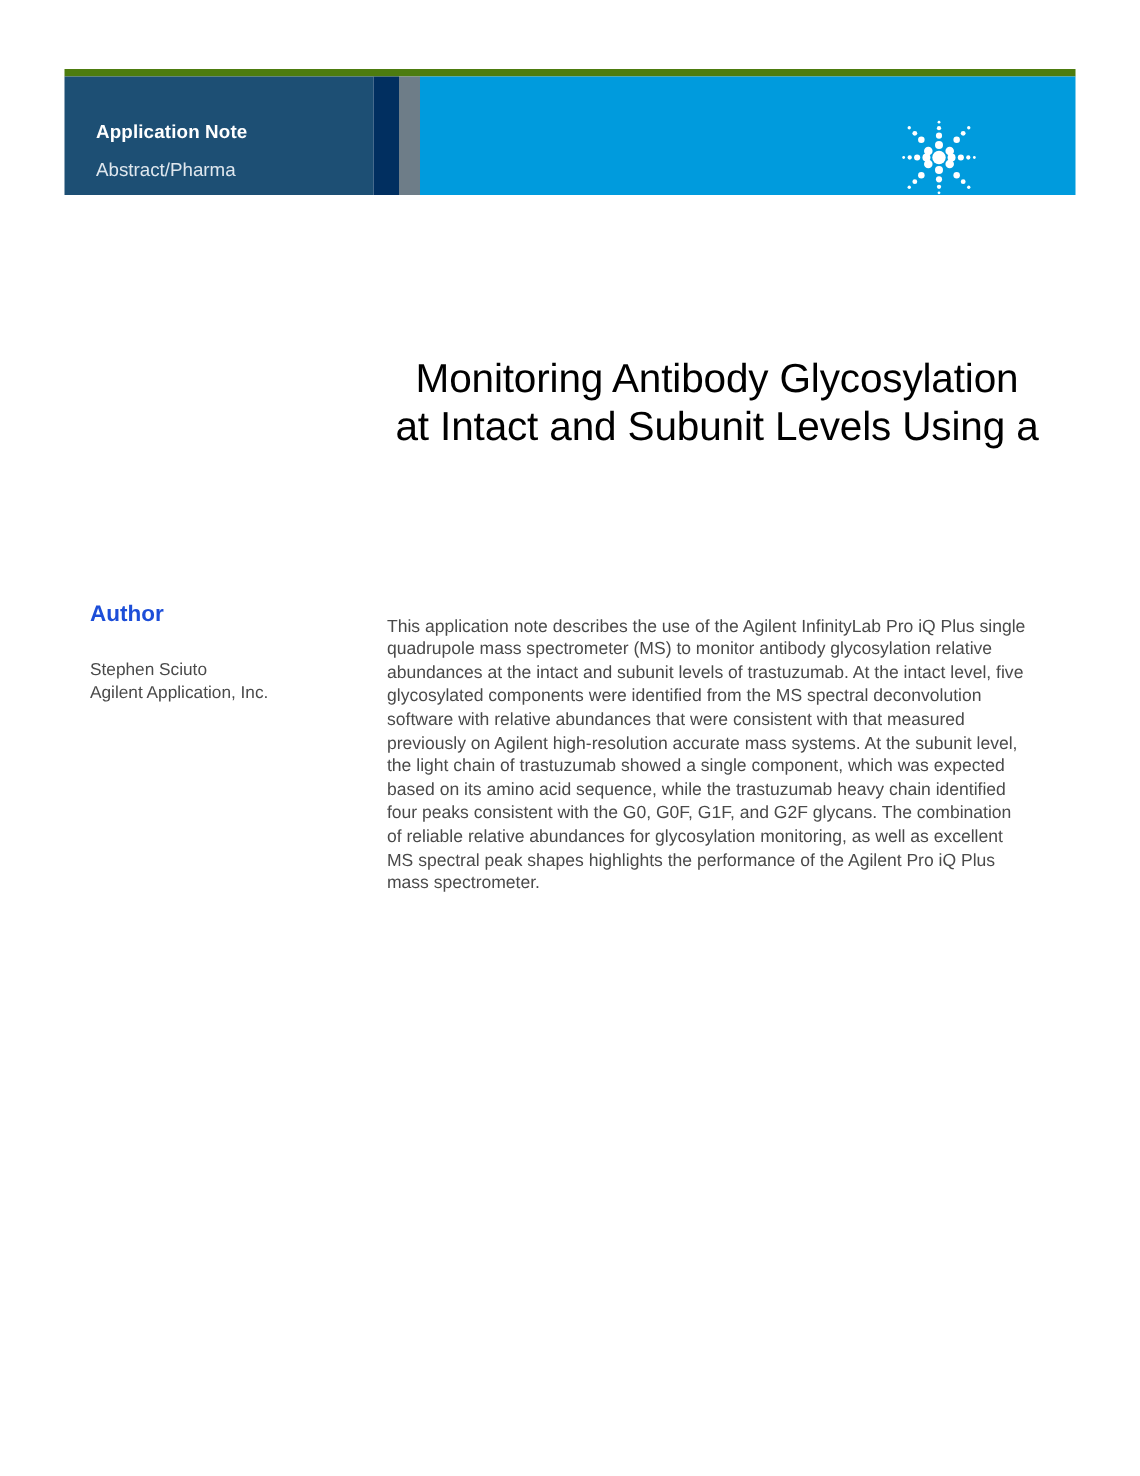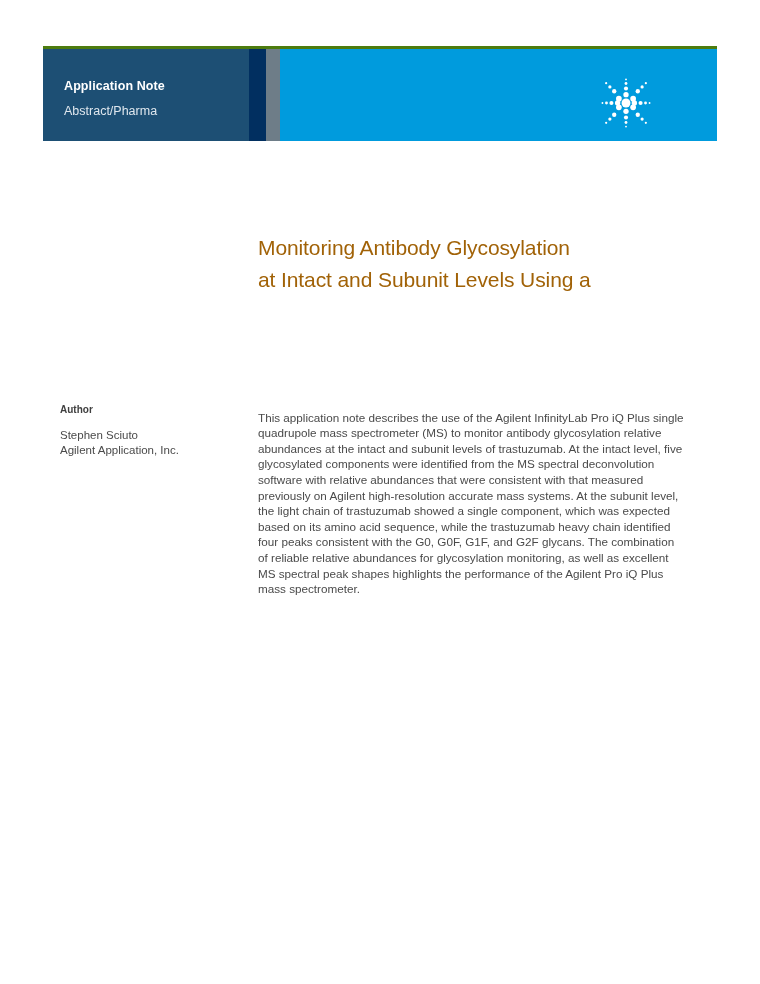--- a/index.html
+++ b/index.html
@@ -24,24 +24,24 @@
     box-sizing: border-box;
     overflow: hidden;
   }
 
   
   .banner {
     position: absolute;
     left: 43px;
     top: 46px;
     width: 674px;
-    height: 95px;
+    height: 84px;
     display: flex;
     flex-direction: row;
-    border-top: 3px solid #4d7c0f;
+    border-top: 5px solid #4d7c0f;
     box-sizing: border-box;
   }
   .band {
     height: 100%;
     flex: 0 0 auto;
   }
   .band-teal   { width: 206px; background: #1d4f74; }
   .band-navy   { width: 17px;  background: #012f60; }
   .band-gray   { width: 14px;  background: #6e7d88; }
   .band-cyan   { flex: 1 1 auto; background: #009bdd; }
@@ -105,41 +105,42 @@
     letter-spacing: 0.1px;
     line-height: 12px;
   }
 
   
   .doc-title {
     position: absolute;
     left: 258px;
     top: 218px;
     width: 440px;
-    font-size: 21px;
-    font-weight: normal;
-    color: #a16207;
+    font-size: 27px;
+    font-weight: normal;
+    color: #000000;
     line-height: 32px;
     letter-spacing: -0.1px;
+    text-align: center;
   }
   .doc-title .tline { display: block; }
 
   
   .author-col {
     position: absolute;
     left: 60px;
     top: 402px;
     width: 185px;
   }
   .author-heading {
-    font-size: 10px;
-    font-weight: bold;
-    color: #404040;
+    font-size: 15px;
+    font-weight: bold;
+    color: #1d4ed8;
     line-height: 16px;
-    margin-bottom: 10px;
+    margin-bottom: 22px;
   }
   .author-line {
     font-size: 11.5px;
     font-weight: normal;
     color: #4a4a4a;
     line-height: 15px;
   }
 
   
   .abstract-col {

